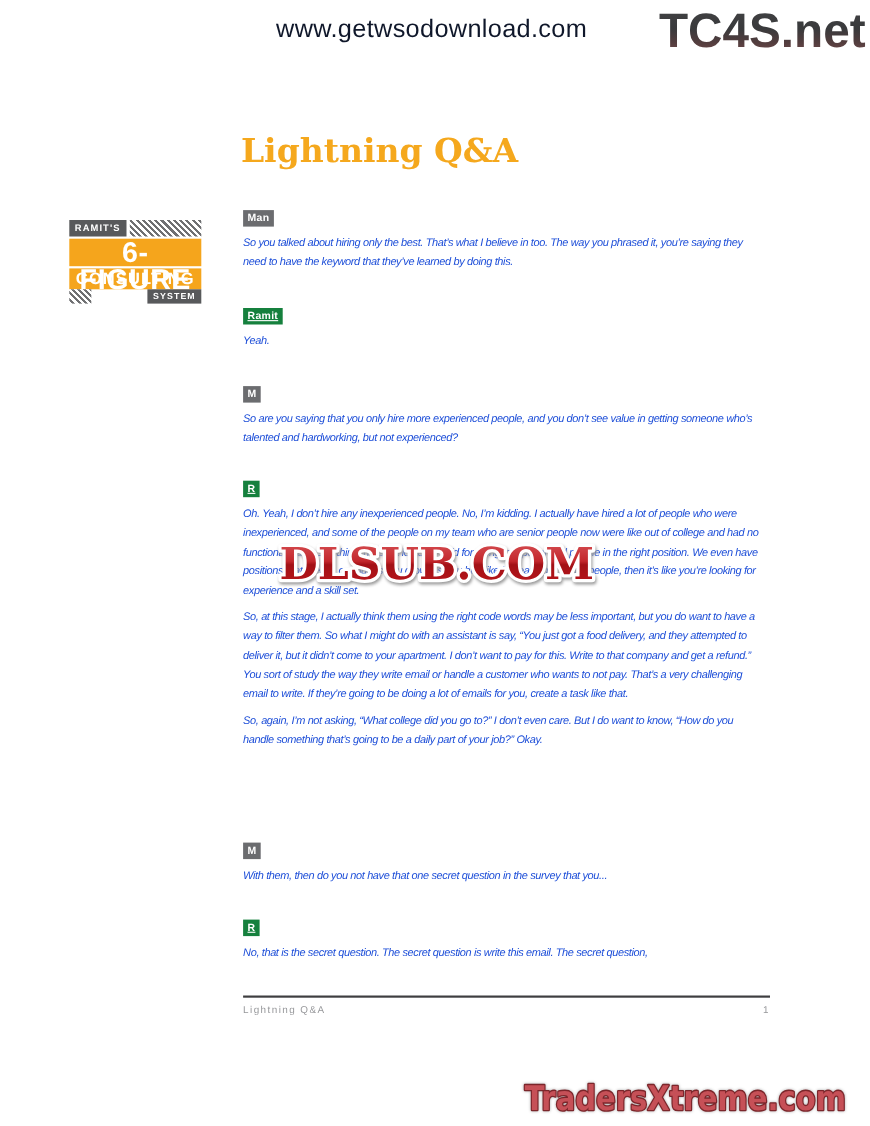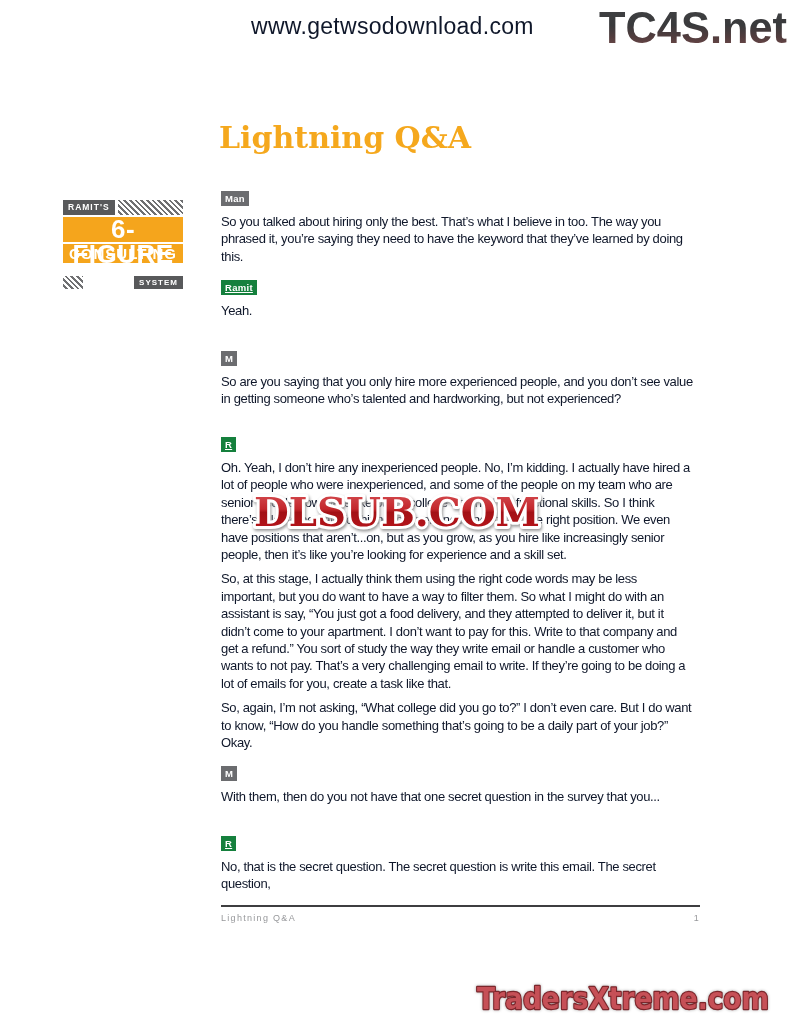--- a/index.html
+++ b/index.html
@@ -19,33 +19,33 @@
 
   
   .logo{position:absolute;left:63px;top:200px;width:120px;}
   .logo-row{display:flex;height:15px;margin-bottom:2px;}
   .logo-badge{background:#58595b;color:#fff;font-weight:bold;font-size:8.5px;
               line-height:15px;padding:0 5px;letter-spacing:1px;}
   .hatch{flex:1;margin-left:3px;
          background:repeating-linear-gradient(45deg,#ffffff 0 2px,#6f7072 2px 4px);}
   .logo-bar{background:#f5a51c;color:#fff;font-weight:bold;text-align:center;}
   .bar-big{height:25px;line-height:25px;font-size:26px;letter-spacing:.5px;margin-bottom:2px;}
-  .bar-mid{height:19px;line-height:19px;font-size:15px;letter-spacing:1px;margin-bottom:13px;}
+  .bar-mid{height:19px;line-height:19px;font-size:15px;letter-spacing:1px;margin-bottom:0;}
   .logo-row.bottom{height:13px;margin-bottom:0;gap:48px;}
   .logo-row.bottom .hatch{margin-left:0;margin-right:3px;}
   .logo-badge.sys{font-size:8px;line-height:13px;}
 
   
   .qa{position:absolute;left:221px;width:472px;}
   .badge{display:inline-block;color:#fff;font-weight:bold;font-size:9.5px;line-height:1;
          padding:3px 4px 2px;letter-spacing:.3px;}
   .badge.gray{background:#6b6c6f;}
   .badge.orange{background:#15803d;text-decoration:underline;}
-  .qa p{margin:7px 0 0;font-size:13px;line-height:17.4px;color:#0f172a;
-        letter-spacing:-0.35px;}
+  .qa p{margin:7px 0 0;font-size:10px;line-height:17.4px;color:#1d4ed8;
+        letter-spacing:-0.35px;font-style:italic;}
 
   
   .dlsub-svg{position:absolute;left:248px;top:483px;filter:drop-shadow(1px 2px 1.5px #9a9a9a);}
   .traders-svg{position:absolute;left:471px;top:976px;filter:drop-shadow(0 0 1.5px #aaaaaa);}
 
   
   .footer{position:absolute;left:221px;top:905px;width:479px;border-top:2px solid #3e3e40;
           display:flex;justify-content:space-between;padding-top:6px;}
   .footer span{font-size:9px;color:#97989b;letter-spacing:1.3px;}
 </style>

